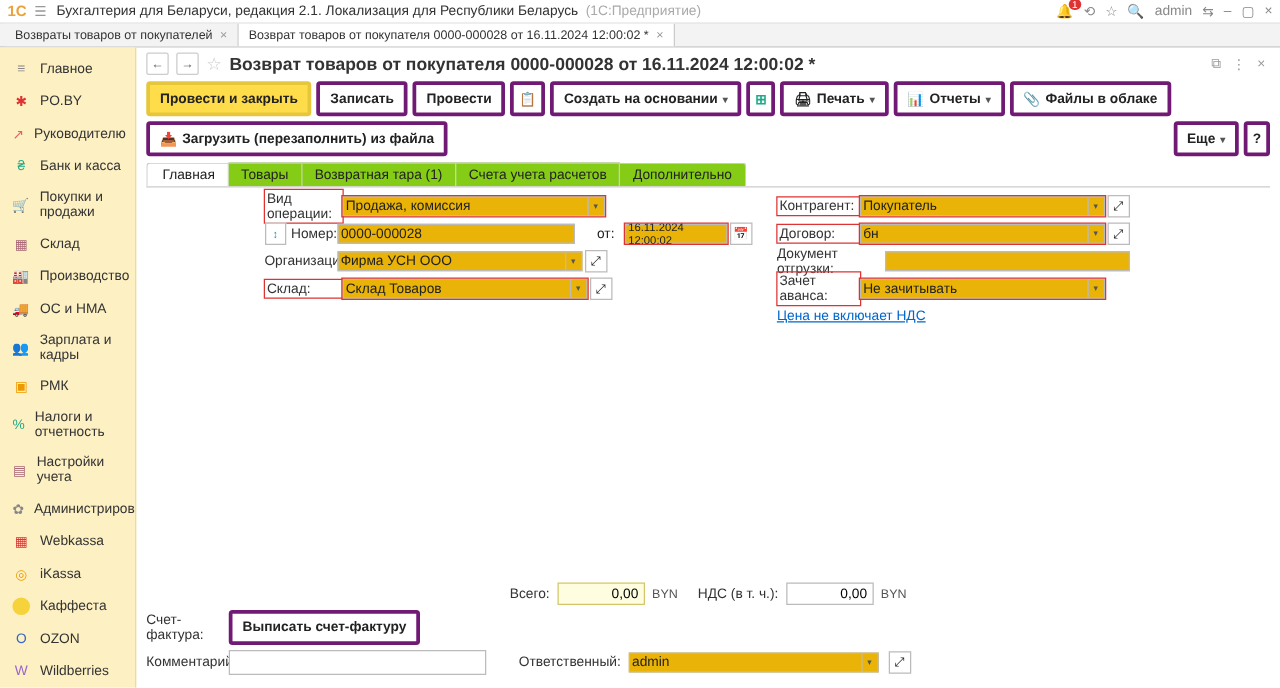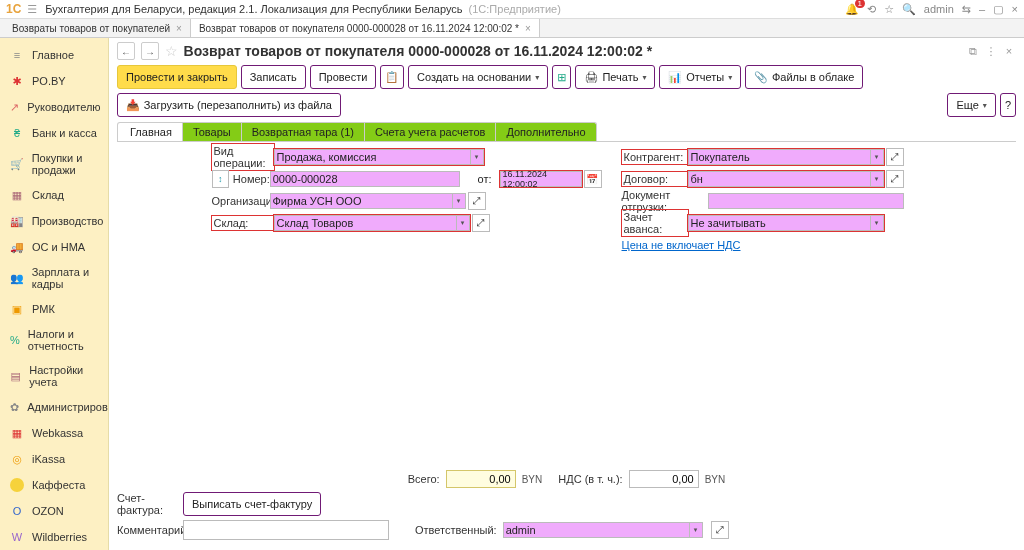--- a/index.html
+++ b/index.html
@@ -27,40 +27,40 @@
 
 .content { flex:1; display:flex; flex-direction:column; }
 .header { display:flex; align-items:center; padding:4px 8px 2px 8px; gap:6px; }
 .nav-btn { width:16px; height:16px; border:1px solid #ccc; border-radius:2px; display:inline-flex; align-items:center; justify-content:center; font-size:10px; color:#555; cursor:pointer; }
 .star { color:#ccc; font-size:14px; }
 .h-title { font-size:14px; font-weight:bold; color:#333; }
 .h-right { margin-left:auto; display:flex; gap:4px; color:#999; }
 .h-right span { cursor:pointer; width:14px; text-align:center; }
 
 .toolbar { display:flex; align-items:center; gap:4px; padding:3px 8px; flex-wrap:wrap; }
-.btn { border:1px solid #701a75; border-radius:3px; padding:2px 8px; font-size:11px; background:#fff; display:inline-flex; align-items:center; gap:4px; cursor:pointer; height:18px; }
+.btn { border:3px solid #701a75; border-radius:3px; padding:2px 8px; font-size:11px; background:#fff; display:inline-flex; align-items:center; gap:4px; cursor:pointer; height:18px;font-weight:bold; }
 .btn.yellow { background:#ffdc4a; border-color:#e6c73b; }
 .btn .caret { font-size:8px; color:#555; }
 .btn.icon { padding:2px 4px; }
 .toolbar-right { margin-left:auto; display:flex; gap:4px; }
 
 .tabs { display:flex; gap:0; padding:0 8px; margin-top:2px; }
 .tab { border:1px solid #ccc; padding:3px 10px; font-size:11px; background:#84cc16; border-bottom:none; cursor:pointer; }
 .tab:first-child { border-top-left-radius:3px;padding-left:12px; }
 .tab:last-child { border-top-right-radius:3px; }
 .tab.active { background:#fff; }
 .tab + .tab { border-left:none; }
 .tabline { height:1px; background:#ccc; margin:0 8px; }
 
 .form { display:flex; padding:6px 8px 4px 8px; gap:20px;justify-content:center; }
 .col { flex:0 0 auto; }
 .row { display:flex; align-items:center; margin-bottom:4px; height:18px; }
 .lbl { width:58px; font-size:11px; color:#333; }
 .lbl2 { width:86px; font-size:11px; color:#333; }
-.fld { border:1px solid #bbb; height:16px; font-size:11px; padding:0 2px; box-sizing:border-box; background:#f0abfc; display:flex; align-items:center; }
+.fld { border:1px solid #bbb; height:16px; font-size:11px; padding:0 2px; box-sizing:border-box; background:#eab308; display:flex; align-items:center; }
 .fld.sel { position:relative; }
 .fld .dd { position:absolute; right:0; top:0; bottom:0; width:12px; border-left:1px solid #bbb; display:flex; align-items:center; justify-content:center; font-size:7px; color:#555; cursor:pointer; }
 .sq { width:16px; height:16px; border:1px solid #bbb; display:inline-flex; align-items:center; justify-content:center; font-size:10px; cursor:pointer; margin-left:2px; background:#fff; }
 .hl-red { outline:1px solid #d33; outline-offset:0; }
 .link { color:#0066cc; text-decoration:underline; cursor:pointer; font-size:11px; }
 .num-ico { width:16px; height:16px; border:1px solid #bbb; display:inline-flex; align-items:center; justify-content:center; margin-right:4px; background:#fff; font-size:9px; color:#29a; }
 
 .footer { margin-top:auto; padding:4px 8px 8px 8px; }
 .f-row { display:flex; align-items:center; gap:6px; margin-bottom:4px; }
 .f-row .lbl3 { font-size:11px; color:#333; }

